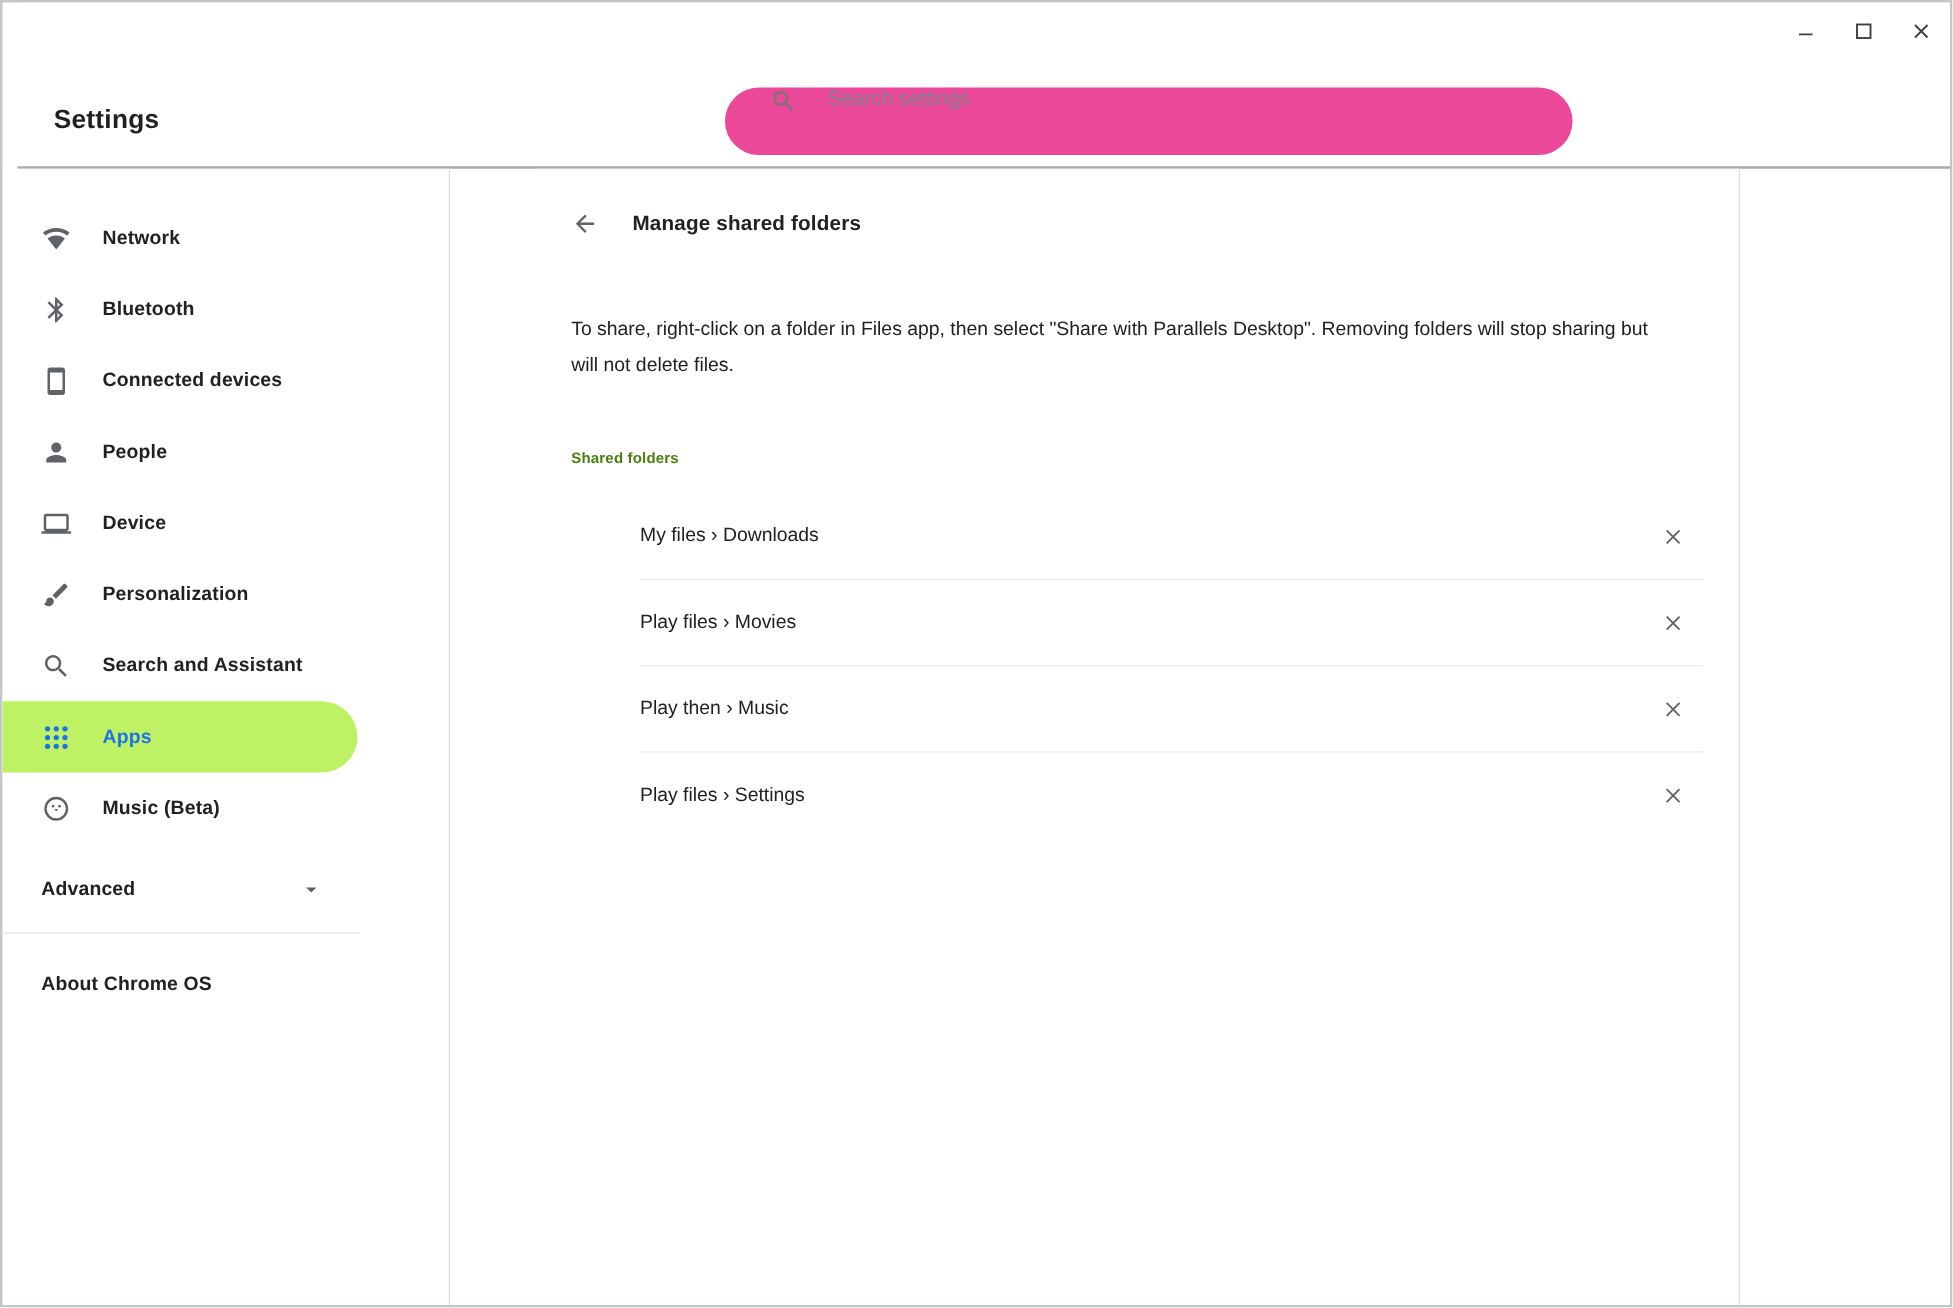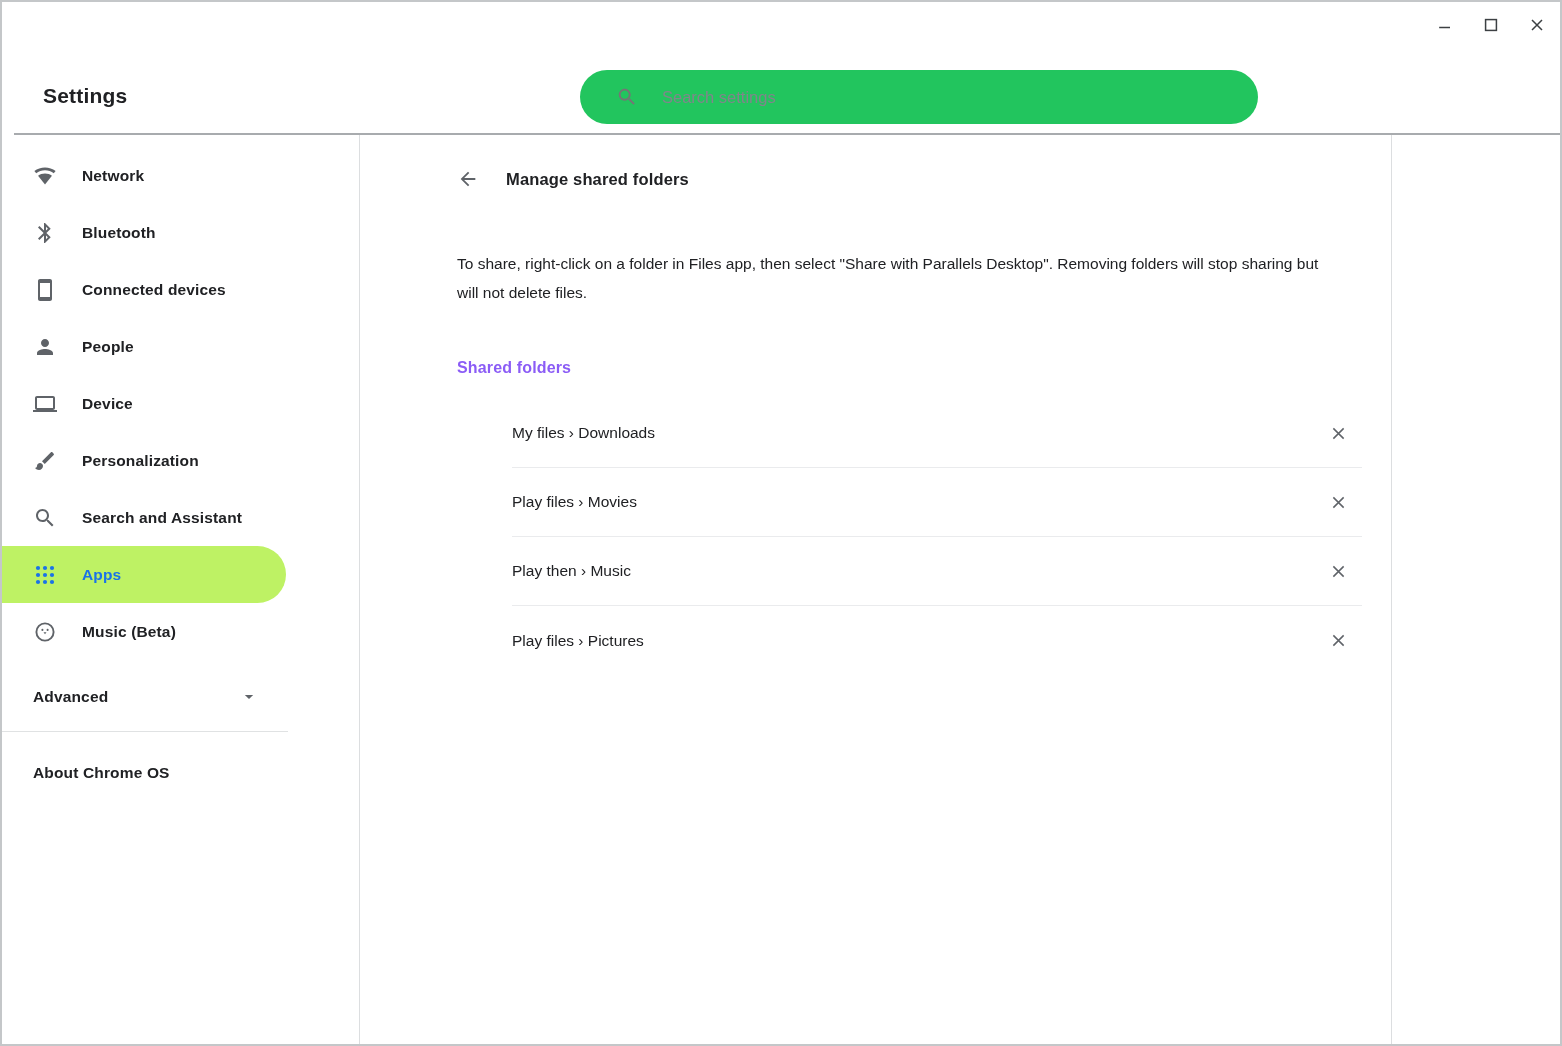--- a/index.html
+++ b/index.html
@@ -12,29 +12,29 @@
   .win-controls { position:absolute; top:13px; right:13px; display:flex; gap:26px; z-index:5; }
   .win-btn { width:20px; height:20px; display:flex; align-items:center; justify-content:center; cursor:pointer; }
   .win-btn svg { width:20px; height:20px; }
 
   
   .header { position:absolute; left:12px; top:0; width:100%; height:133px;
     background:#fff; border-bottom:2px solid #a8abae; }
   .app-title { position:absolute; left:29px; top:82px; font-size:21px; font-weight:600;
     color:#202124; letter-spacing:.2px; }
   .searchbar { position:absolute; left:566px; top:68px; width:678px; height:54px;
-    background:#22c55e; border-radius:27px; display:flex; align-items:center; }
+    background:#ec4899; border-radius:27px; display:flex; align-items:flex-start; }
   .searchbar .mag { width:22px; height:22px; margin-left:36px; flex:0 0 auto; }
   .searchbar input { flex:1; margin-left:24px; border:none; outline:none; background:transparent;
     font-size:16.5px; color:#202124; font-family:inherit; }
   .searchbar input::placeholder { color:#80868b; }
 
   
   .sidebar { position:absolute; left:0; top:133px; bottom:0; width:358px;
-    border-right:1px solid #dcdee0; background:#fff; padding-top:12px; }
+    border-right:1px solid #dcdee0; background:#fff; padding-top:27px; }
   .nav-item { height:57px; display:flex; align-items:center; gap:25px;
     padding-left:31px; margin-right:73px; border-radius:0 28.5px 28.5px 0;
     cursor:pointer; }
   .nav-item .ic { width:24px; height:24px; flex:0 0 auto; display:flex; }
   .nav-item .ic svg { width:24px; height:24px; }
   .nav-label { font-size:15.5px; font-weight:600; color:#202124; letter-spacing:.15px; }
   .nav-item.selected { background:#bef264; }
   .nav-item.selected .nav-label { color:#1a73e8; }
   .advanced-row { height:57px; margin-top:8px; margin-right:73px; padding:0 27px 0 31px;
     display:flex; align-items:center; justify-content:space-between; cursor:pointer; }
@@ -46,22 +46,22 @@
   
   .main { position:absolute; left:426px; top:133px; bottom:0; width:964px;
     background:#fff; border-right:1px solid #dcdee0; }
   .page-header { display:flex; align-items:center; height:42px; margin:23px 0 0 22px;text-align:right; }
   .back-btn { width:36px; height:36px; border-radius:50%; display:flex; align-items:center;
     justify-content:center; cursor:pointer; }
   .back-btn svg { width:22px; height:22px; }
   .page-title { margin-left:20px; font-size:16.5px; font-weight:600; color:#202124; letter-spacing:.15px; }
   .description { margin:49px 48px 0 29px; max-width:890px;
     font-size:15.5px; line-height:29px; color:#202124; }
-  .section-label { margin:52px 0 0 29px; font-size:16px; font-weight:600;
-    color:#8b5cf6; letter-spacing:.15px; }
+  .section-label { margin:52px 0 0 29px; font-size:12px; font-weight:600;
+    color:#4d7c0f; letter-spacing:.15px; }
   .folder-list { margin:22px 29px 0 84px; }
   .folder-row { height:69px; display:flex; align-items:center; justify-content:space-between;
     border-bottom:1px solid #eaebed; }
   .folder-row:last-child { border-bottom:none; }
   .folder-name { font-size:15.5px; color:#202124; }
   .remove-btn { width:20px; height:20px; margin-right:14px; cursor:pointer;
     display:flex; align-items:center; justify-content:center; }
   .remove-btn svg { width:19px; height:19px; }
 </style>
 </head>
@@ -243,21 +243,21 @@
       <div class="folder-row">
         <span class="folder-name">Play then › Music</span>
         <span class="remove-btn">
           <svg viewBox="0 0 24 24">
               <path d="M5.5 5.5l13 13M18.5 5.5l-13 13" stroke="#5f6368" stroke-width="1.9" fill="none"></path>
             </svg>
         </span>
       </div>
 
       <div class="folder-row">
-        <span class="folder-name">Play files › Pictures</span>
+        <span class="folder-name">Play files › Settings</span>
         <span class="remove-btn">
           <svg viewBox="0 0 24 24">
               <path d="M5.5 5.5l13 13M18.5 5.5l-13 13" stroke="#5f6368" stroke-width="1.9" fill="none"></path>
             </svg>
         </span>
       </div>
 
     </div>
   </div>
 

